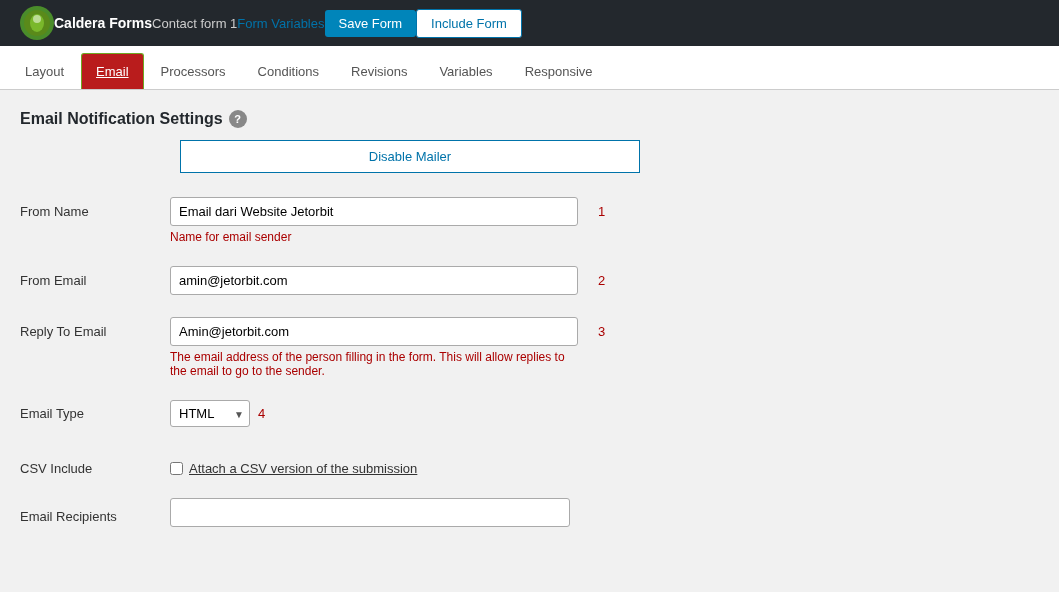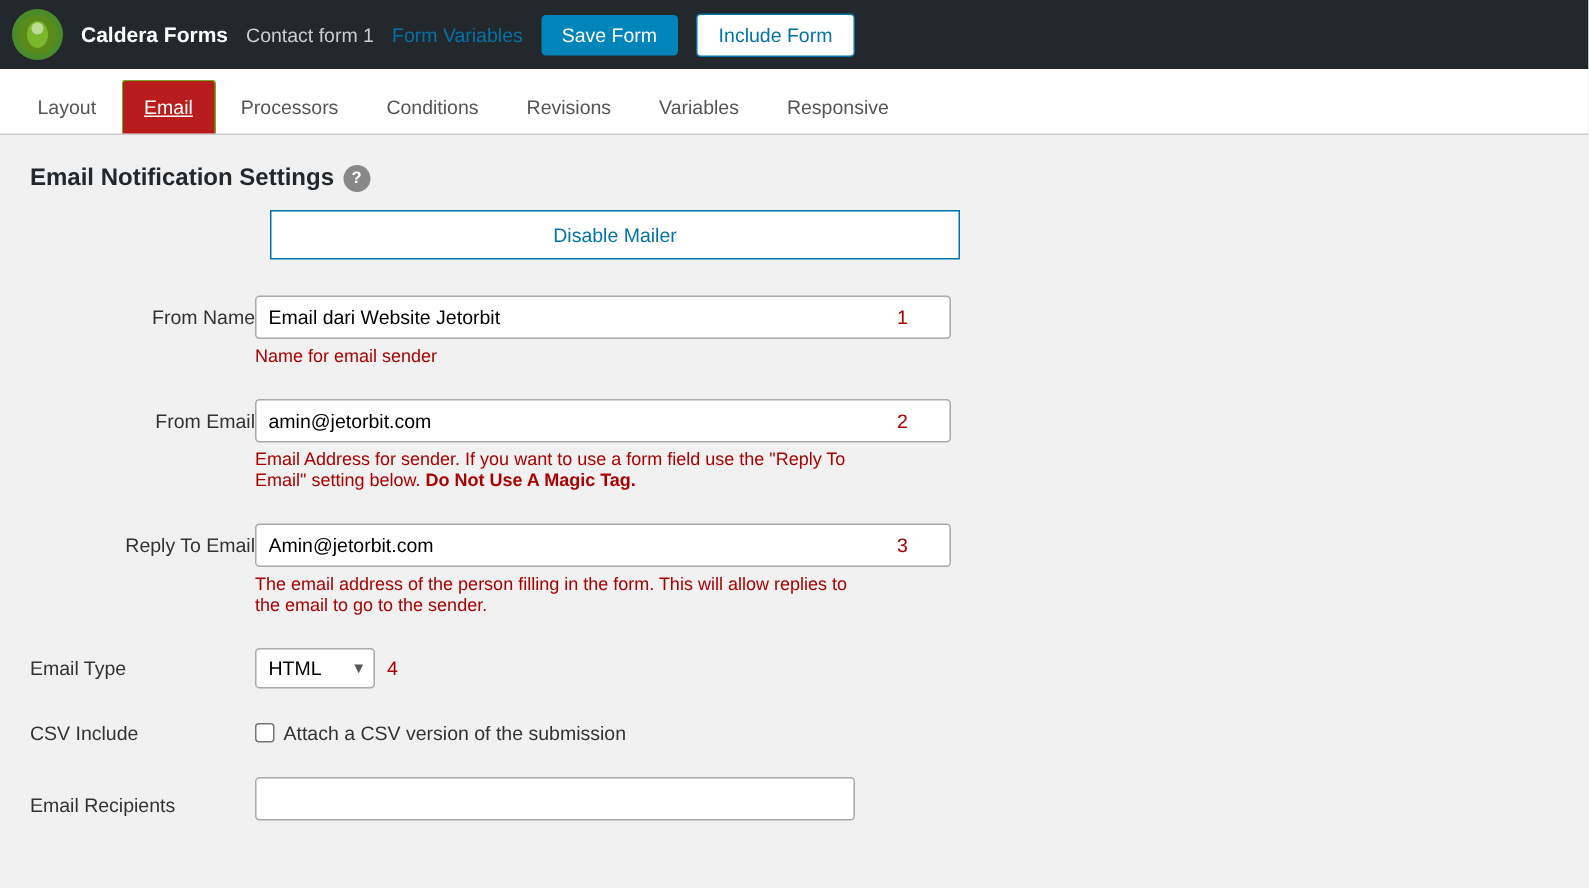--- a/index.html
+++ b/index.html
@@ -4,22 +4,21 @@
   <style>
     * { box-sizing: border-box; margin: 0; padding: 0; }
     body { font-family: Arial, sans-serif; font-size: 13px; background: #f1f1f1; color: #333; }
 
     
     .top-bar {
       background: #23282d;
       height: 46px;
       display: flex;
       align-items: center;
-      padding: 0 8px;
-      gap: 12px;
+      padding: 0 20px;
     }
     .logo {
       width: 34px;
       height: 34px;
       border-radius: 50%;
       background: #4a8c2a;
       display: flex; align-items: center; justify-content: center;
       overflow: hidden;
     }
     .app-name {
@@ -131,28 +130,27 @@
       display: flex;
       align-items: flex-start;
       margin-bottom: 22px;
     }
     .form-label {
       width: 150px;
       padding-top: 7px;
       font-size: 13px;
       color: #333;
       flex-shrink: 0;
-      text-align: right;
     }
     .form-field {
       flex: 1;
       max-width: 420px;
     }
     .form-field input[type="text"] {
-      width: 464px;
+      width: 408px;
       padding: 6px 8px;
       border: 1px solid #aaa;
       border-radius: 3px;
       font-size: 13px;
       background: #fff;
     }
     .field-hint {
       color: #a00;
       font-size: 12px;
       margin-top: 4px;
@@ -162,21 +160,21 @@
       color: #a00;
       font-size: 13px;
       margin-left: 8px;
       padding-top: 7px;
     }
 
     
     .email-type-row {
       display: flex;
       align-items: center;
-      margin-bottom: 22px;
+      margin-bottom: 34px;
     }
     .email-type-label {
       width: 150px;
       font-size: 13px;
       color: #333;
     }
     .select-wrapper {
       position: relative;
       display: inline-block;
     }
@@ -213,20 +211,21 @@
     }
     .csv-label {
       width: 150px;
       font-size: 13px;
       color: #333;
     }
     .csv-check {
       display: flex;
       align-items: center;
       gap: 6px;
+      text-decoration: underline;
     }
     .csv-check input[type="checkbox"] {
       cursor: pointer;
     }
 
     
     .recipients-row {
       display: flex;
       align-items: center;
       margin-bottom: 8px;
@@ -289,21 +288,20 @@
       <input type="text" value="Email dari Website Jetorbit" style="">
       <div class="field-hint">Name for email sender</div>
     </div>
     <div class="field-num">1</div>
   </div>
 
   <div class="form-row">
     <div class="form-label">From Email</div>
     <div class="form-field">
       <input type="text" value="amin@jetorbit.com" style="">
-      <div class="field-hint">Email Address for sender. If you want to use a form field use the "Reply To Email" setting below. <strong>Do Not Use A Magic Tag.</strong></div>
     </div>
     <div class="field-num">2</div>
   </div>
 
   <div class="form-row">
     <div class="form-label">Reply To Email</div>
     <div class="form-field">
       <input type="text" value="Amin@jetorbit.com" style="">
       <div class="field-hint">The email address of the person filling in the form. This will allow replies to the email to go to the sender.</div>
     </div>

